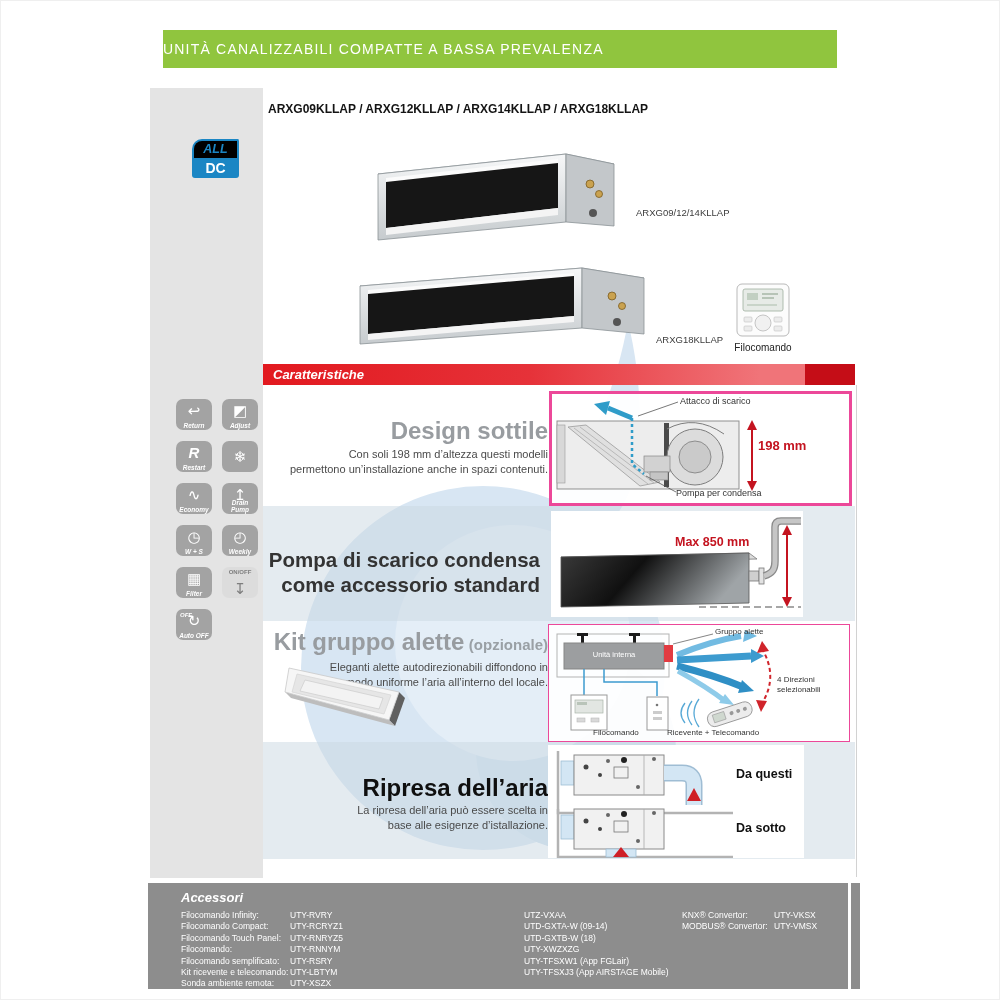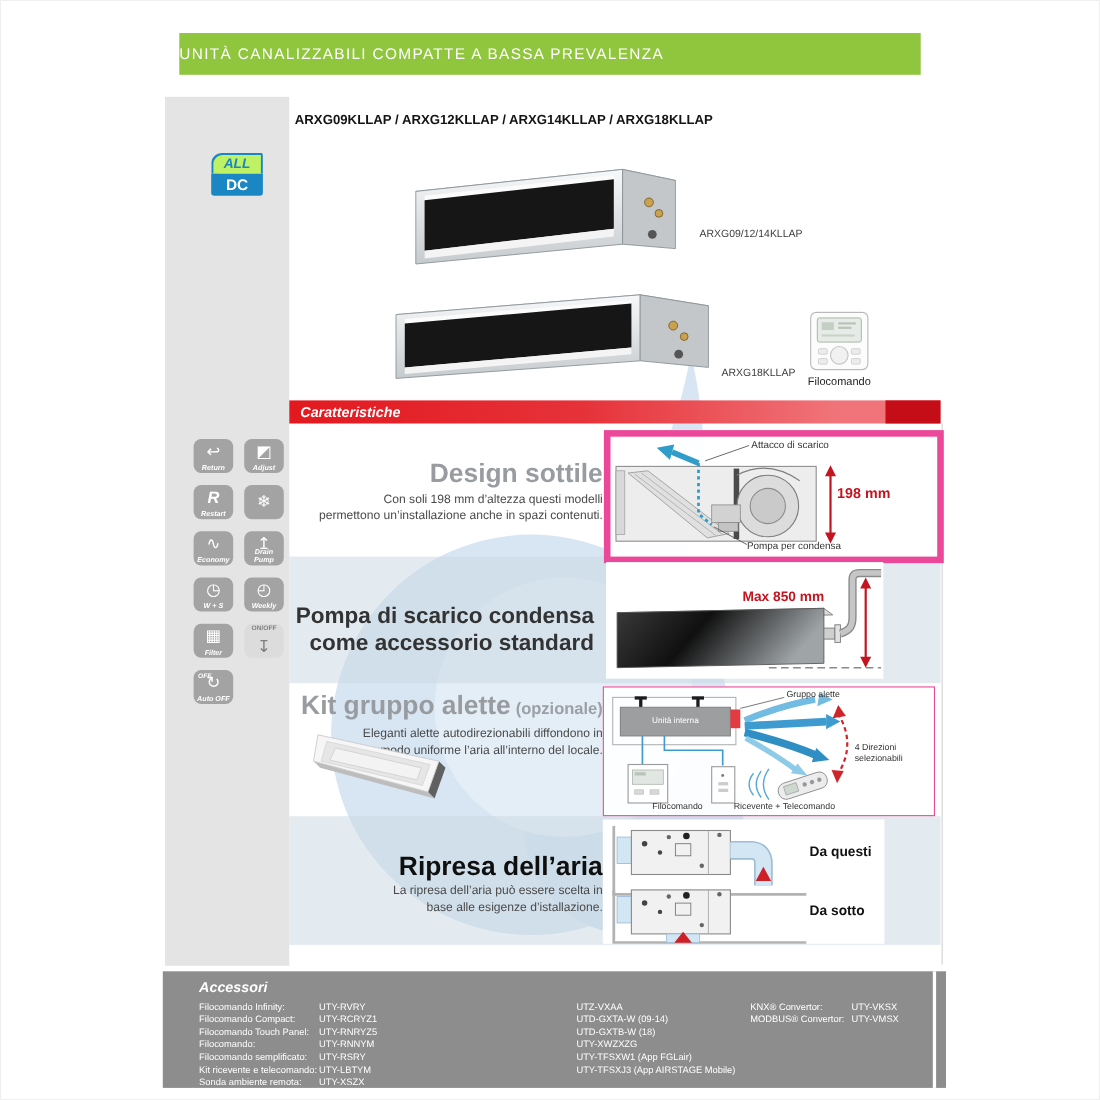--- a/index.html
+++ b/index.html
@@ -6,21 +6,21 @@
   #page{position:relative;width:1000px;height:1000px;background:#fff;overflow:hidden;
         font-family:"Liberation Sans",sans-serif;box-shadow:inset 0 0 0 1px #efefef;}
   .abs{position:absolute;}
   
   #green-bar{left:163px;top:30px;width:674px;height:38px;background:#90c53e;}
   #green-bar span{display:block;line-height:38px;color:#fff;font-size:14px;letter-spacing:1.2px;}
   #main-title{left:268px;top:102px;font-size:12px;font-weight:bold;color:#141414;}
   
   #sidebar{left:150px;top:88px;width:113px;height:790px;background:#e4e4e4;}
   #alldc{left:192px;top:139px;width:47px;}
-  #alldc .t{height:17px;background:#bef264;border:2px solid #1b86c4;border-bottom:none;border-radius:10px 2px 0 0;
+  #alldc .t{height:17px;background:#000000;border:2px solid #1b86c4;border-bottom:none;border-radius:10px 2px 0 0;
             color:#1b86c4;font-style:italic;font-weight:bold;font-size:12.5px;text-align:center;line-height:17px;}
   #alldc .b{height:20px;background:#1b86c4;border-radius:0 0 3px 3px;color:#fff;font-weight:bold;font-size:14px;
             text-align:center;line-height:20px;}
   #icon-grid{left:176px;top:399px;width:90px;display:flex;flex-wrap:wrap;gap:11px 10px;}
   .ic{position:relative;width:36px;height:31px;background:#a3a3a3;border-radius:7px;color:#fff;}
   .ic .g{display:block;text-align:center;font-size:15px;line-height:24px;}
   .ic .l{position:absolute;bottom:1px;left:0;right:0;text-align:center;font-size:6.5px;font-style:italic;font-weight:bold;}
   .ic.light{background:#dcdcdc;color:#7e7e7e;}
   .ic.label-top .l{bottom:auto;top:2px;font-style:normal;font-size:6px;}
   .ic.label-top .g{line-height:44px;}
@@ -42,21 +42,21 @@
   #edge-line{left:856px;top:385px;width:1px;height:492px;background:#d2d2d2;}
   
   .ralign{text-align:right;}
   .h-gray{color:#989ca0;font-weight:bold;font-size:24px;}
   .h-note{font-size:15px;font-weight:bold;color:#9aa0a5;}
   .h-dark{color:#333;font-weight:bold;font-size:20.5px;line-height:25px;}
   .h-black{color:#0f0f0f;font-weight:bold;font-size:24px;}
   .body-text{font-size:11px;color:#4a4a4a;line-height:15.5px;}
   
   .dbox{position:absolute;background:rgba(255,255,255,0.93);}
-  #design-box{left:549px;top:391px;width:297px;height:109px;border:6px solid #ec4899;}
+  #design-box{left:549px;top:391px;width:297px;height:109px;border:3px solid #ec4899;}
   #pompa-box{left:551px;top:511px;width:252px;height:106px;background:#fff;}
   #alette-box{left:548px;top:624px;width:300px;height:116px;border:1px solid #ec4899;}
   #ripresa-box{left:548px;top:745px;width:256px;height:113px;background:#fff;}
   .dlabel{position:absolute;font-size:9px;color:#333;white-space:nowrap;}
   .dim-red{color:#c41420;font-weight:bold;}
   .dbold{font-weight:bold;font-size:12.5px;color:#111;}
   
   #footer{left:148px;top:883px;width:712px;height:106px;background:#8d8d8d;color:#fff;}
   .f-title{position:absolute;left:33px;top:7px;font-size:13px;font-weight:bold;font-style:italic;}
   .f-col{position:absolute;top:27px;font-size:8.5px;line-height:11.4px;}

